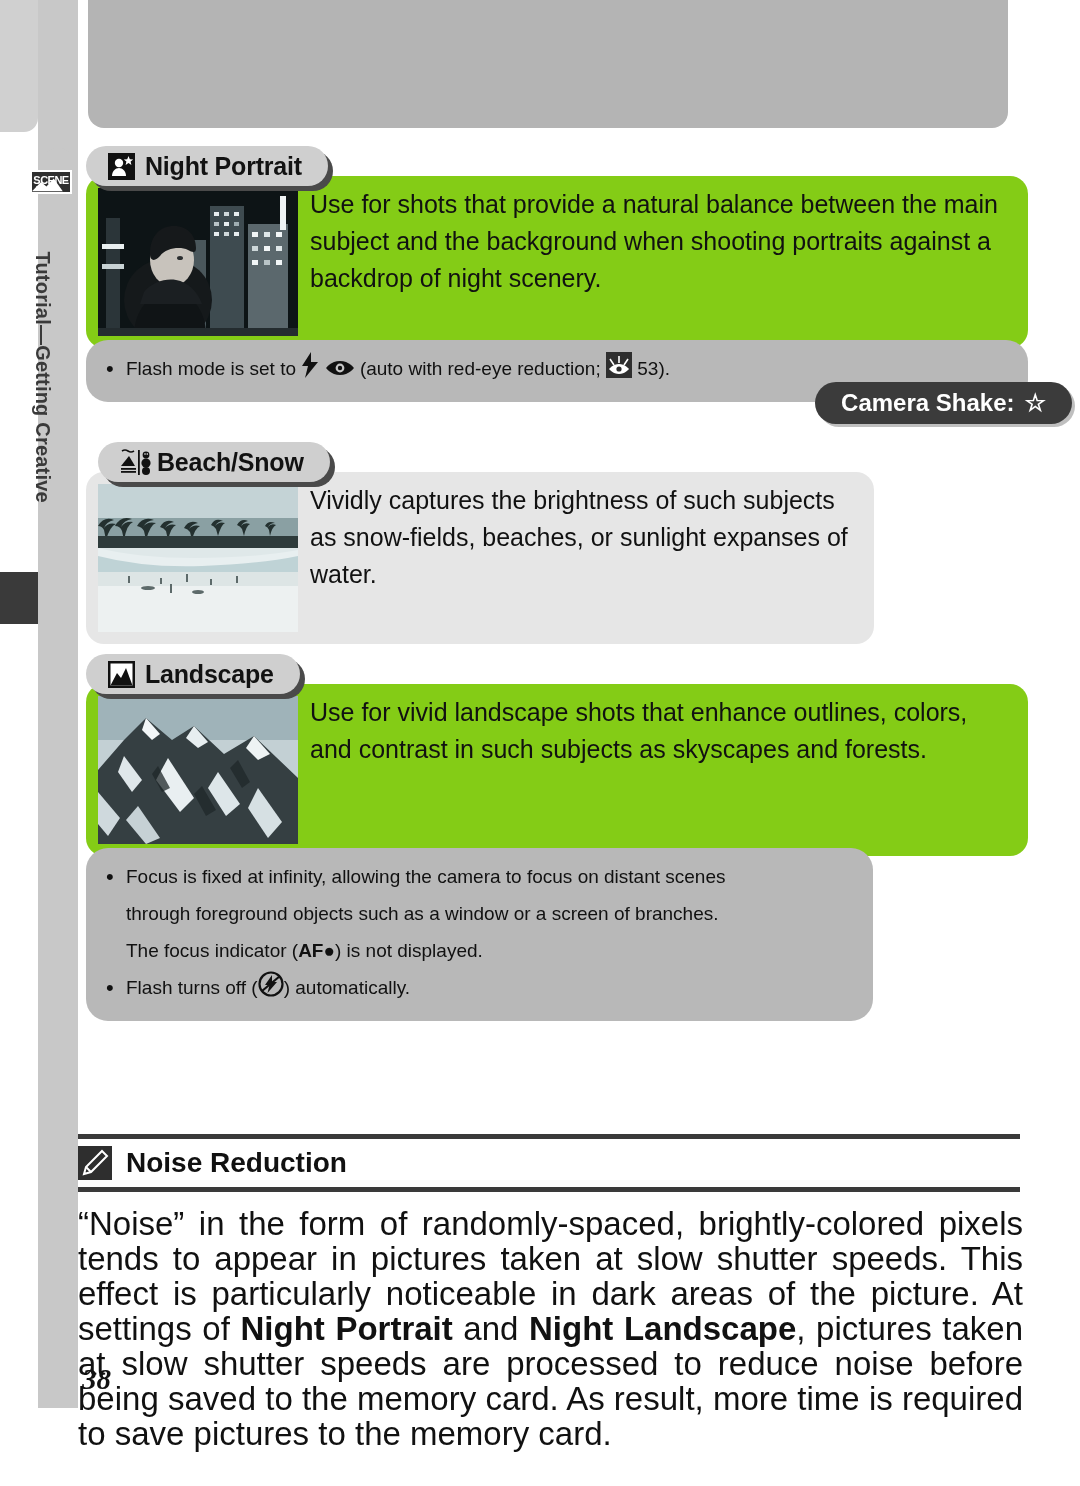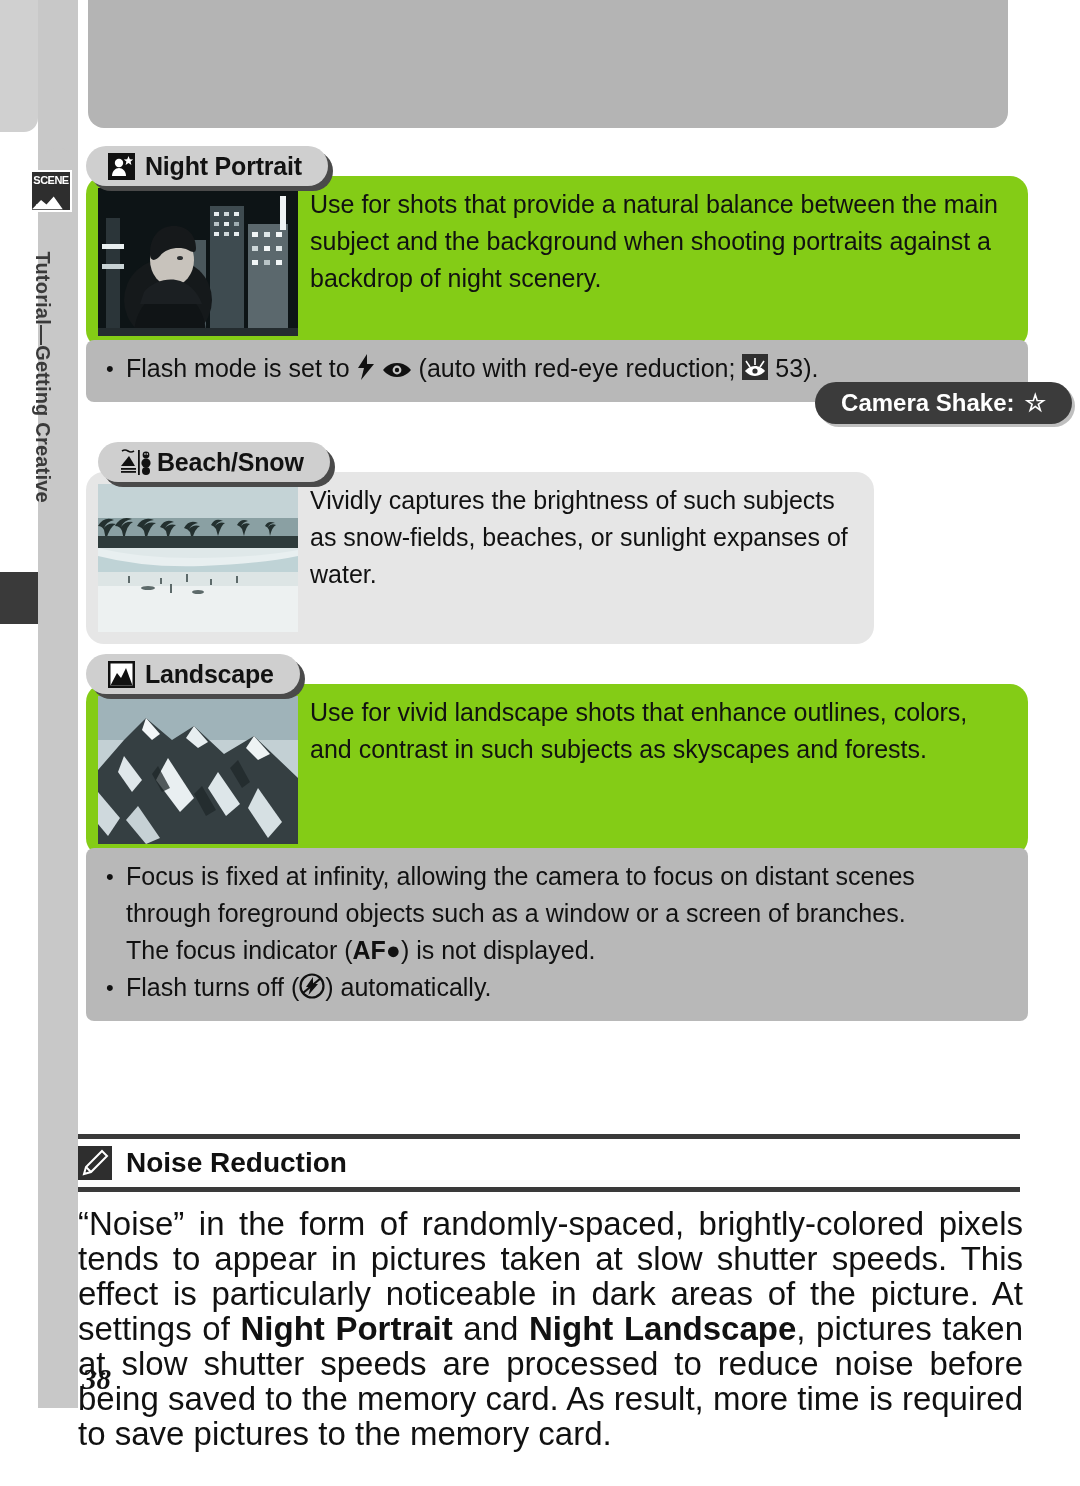--- a/index.html
+++ b/index.html
@@ -37,21 +37,21 @@
   }
   .edge-marker {
     position: absolute;
     left: 0; top: 572px;
     width: 38px; height: 52px;
     background: #3a3a3a;
   }
   .scene-badge {
     position: absolute;
     left: 30px; top: 170px;
-    width: 42px; height: 42px;
+    width: 42px; height: 24px;
     background: #2e2e2e;
     border: 2px solid #ffffff;
     overflow: hidden;
   }
   .scene-badge .scene-word {
     position: absolute;
     top: 2px; left: 0; right: 0;
     text-align: center;
     color: #ffffff;
     font-size: 11px;
@@ -150,24 +150,24 @@
     font-size: 25px;
     line-height: 37px;
     color: #111111;
     font-family: "Liberation Sans", sans-serif;
   }
 
   
   .notes {
     position: absolute;
     background: #b8b8b8;
-    border-radius: 8px;
+    border-radius: 22px;
     padding: 10px 18px 12px 18px;
     z-index: 3;
-    font-size: 25px;
+    font-size: 19px;
     line-height: 37px;
     color: #111111;
     font-family: "Liberation Sans", sans-serif;
   }
   .bullet-line {
     position: relative;
     padding-left: 22px;
   }
   .bullet-line::before {
     content: "\2022";
@@ -433,21 +433,21 @@
         <g fill="#1f2729" opacity="0.75">
           <path d="M60 70 L72 92 L64 96 L54 78 Z"></path>
           <path d="M104 90 L118 114 L108 120 L96 98 Z"></path>
           <path d="M140 64 L152 86 L144 92 L132 72 Z"></path>
         </g>
       </svg>
     </div>
     <div class="mode-text">Use for vivid landscape shots that enhance outlines, colors, and contrast in such subjects as skyscapes and forests.</div>
   </div>
 
-  <div class="notes" style="left:8px; top:848px; width:942px;">
+  <div class="notes" style="left:8px; top:848px; width:787px;">
     <div class="bullet-line">
       <span>Focus is fixed at infinity, allowing the camera to focus on distant scenes</span>
     </div>
     <div class="bullet-cont">
       <span>through foreground objects such as a window or a screen of branches.</span>
     </div>
     <div class="bullet-cont">
       <span>The focus indicator (</span><b>AF●</b><span>) is not displayed.</span>
     </div>
     <div class="bullet-line">

